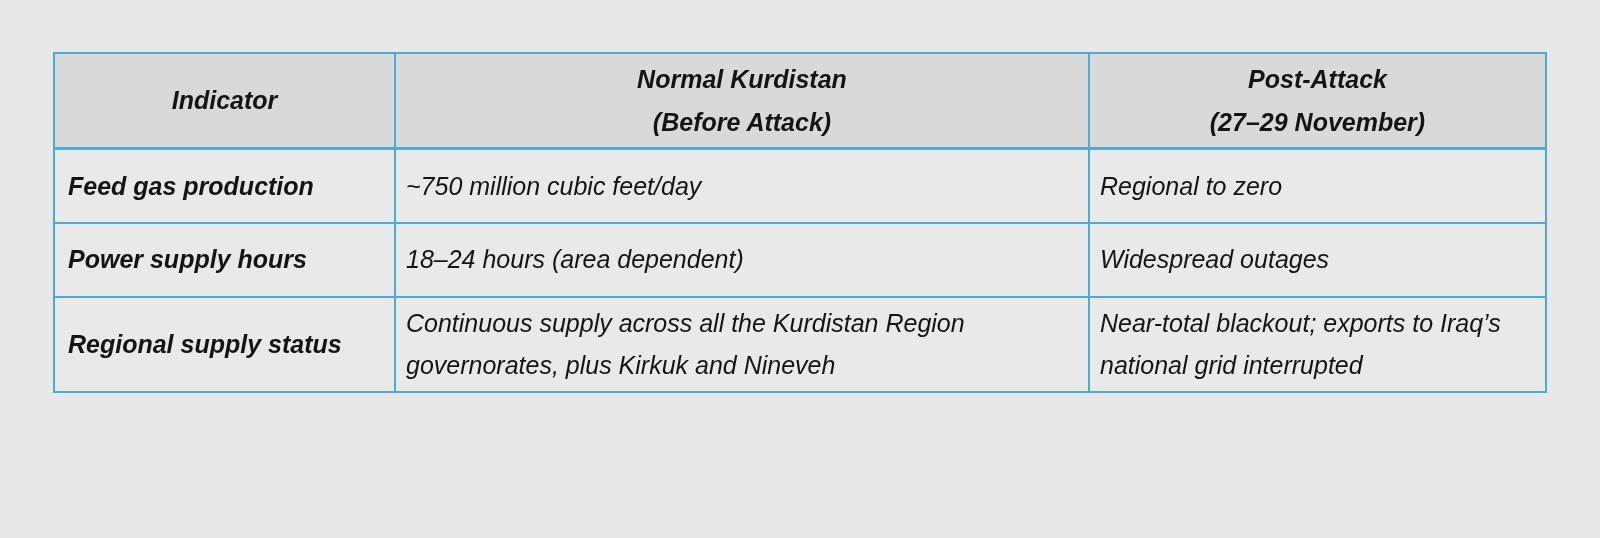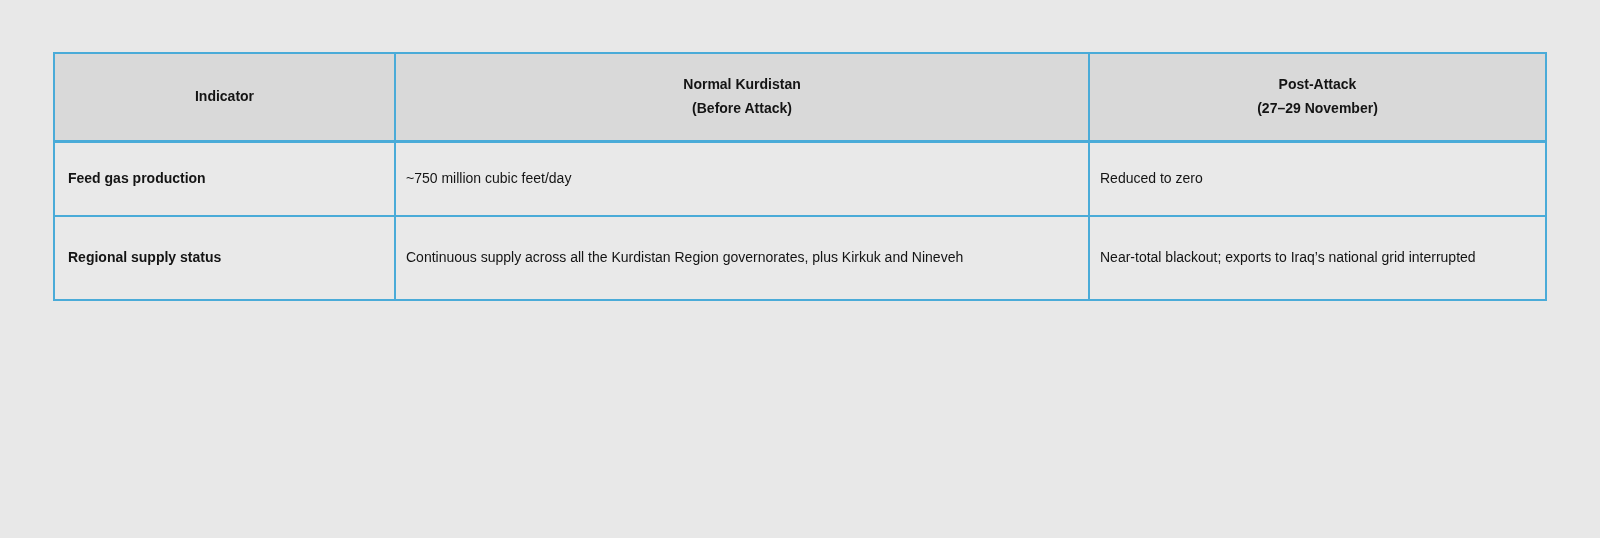--- a/index.html
+++ b/index.html
@@ -15,21 +15,22 @@
     position: relative;
     overflow: hidden;
   }
   .data-table {
     position: absolute;
     left: 53px;
     top: 52px;
     width: 1492px;
     border-collapse: collapse;
     table-layout: fixed;
-    font-size: 14px;
+    font-size: 25px;
+    font-style: italic;
   }
   .data-table col.c1 { width: 341px; }
   .data-table col.c2 { width: 694px; }
   .data-table col.c3 { width: 457px; }
   .data-table th,
   .data-table td {
     border: 2px solid #4aabd8;
     padding: 4px 10px;
     line-height: 1.7;
     vertical-align: middle;
@@ -75,21 +76,26 @@
       <th>
         <span class="hdr-line">Post-Attack</span>
         <span class="hdr-line">(27–29 November)</span>
       </th>
     </tr>
   </thead>
   <tbody>
     <tr class="row-data">
       <td class="indicator-cell">Feed gas production</td>
       <td>~750 million cubic feet/day</td>
-      <td>Reduced to zero</td>
+      <td>Regional to zero</td>
+    </tr>
+    <tr class="row-data">
+      <td class="indicator-cell">Power supply hours</td>
+      <td>18–24 hours (area dependent)</td>
+      <td>Widespread outages</td>
     </tr>
     <tr class="row-data-last">
       <td class="indicator-cell">Regional supply status</td>
       <td>Continuous supply across all the Kurdistan Region governorates, plus Kirkuk and Nineveh</td>
       <td>Near-total blackout; exports to Iraq’s national grid interrupted</td>
     </tr>
   </tbody>
 </table>
 
 </body></html>

